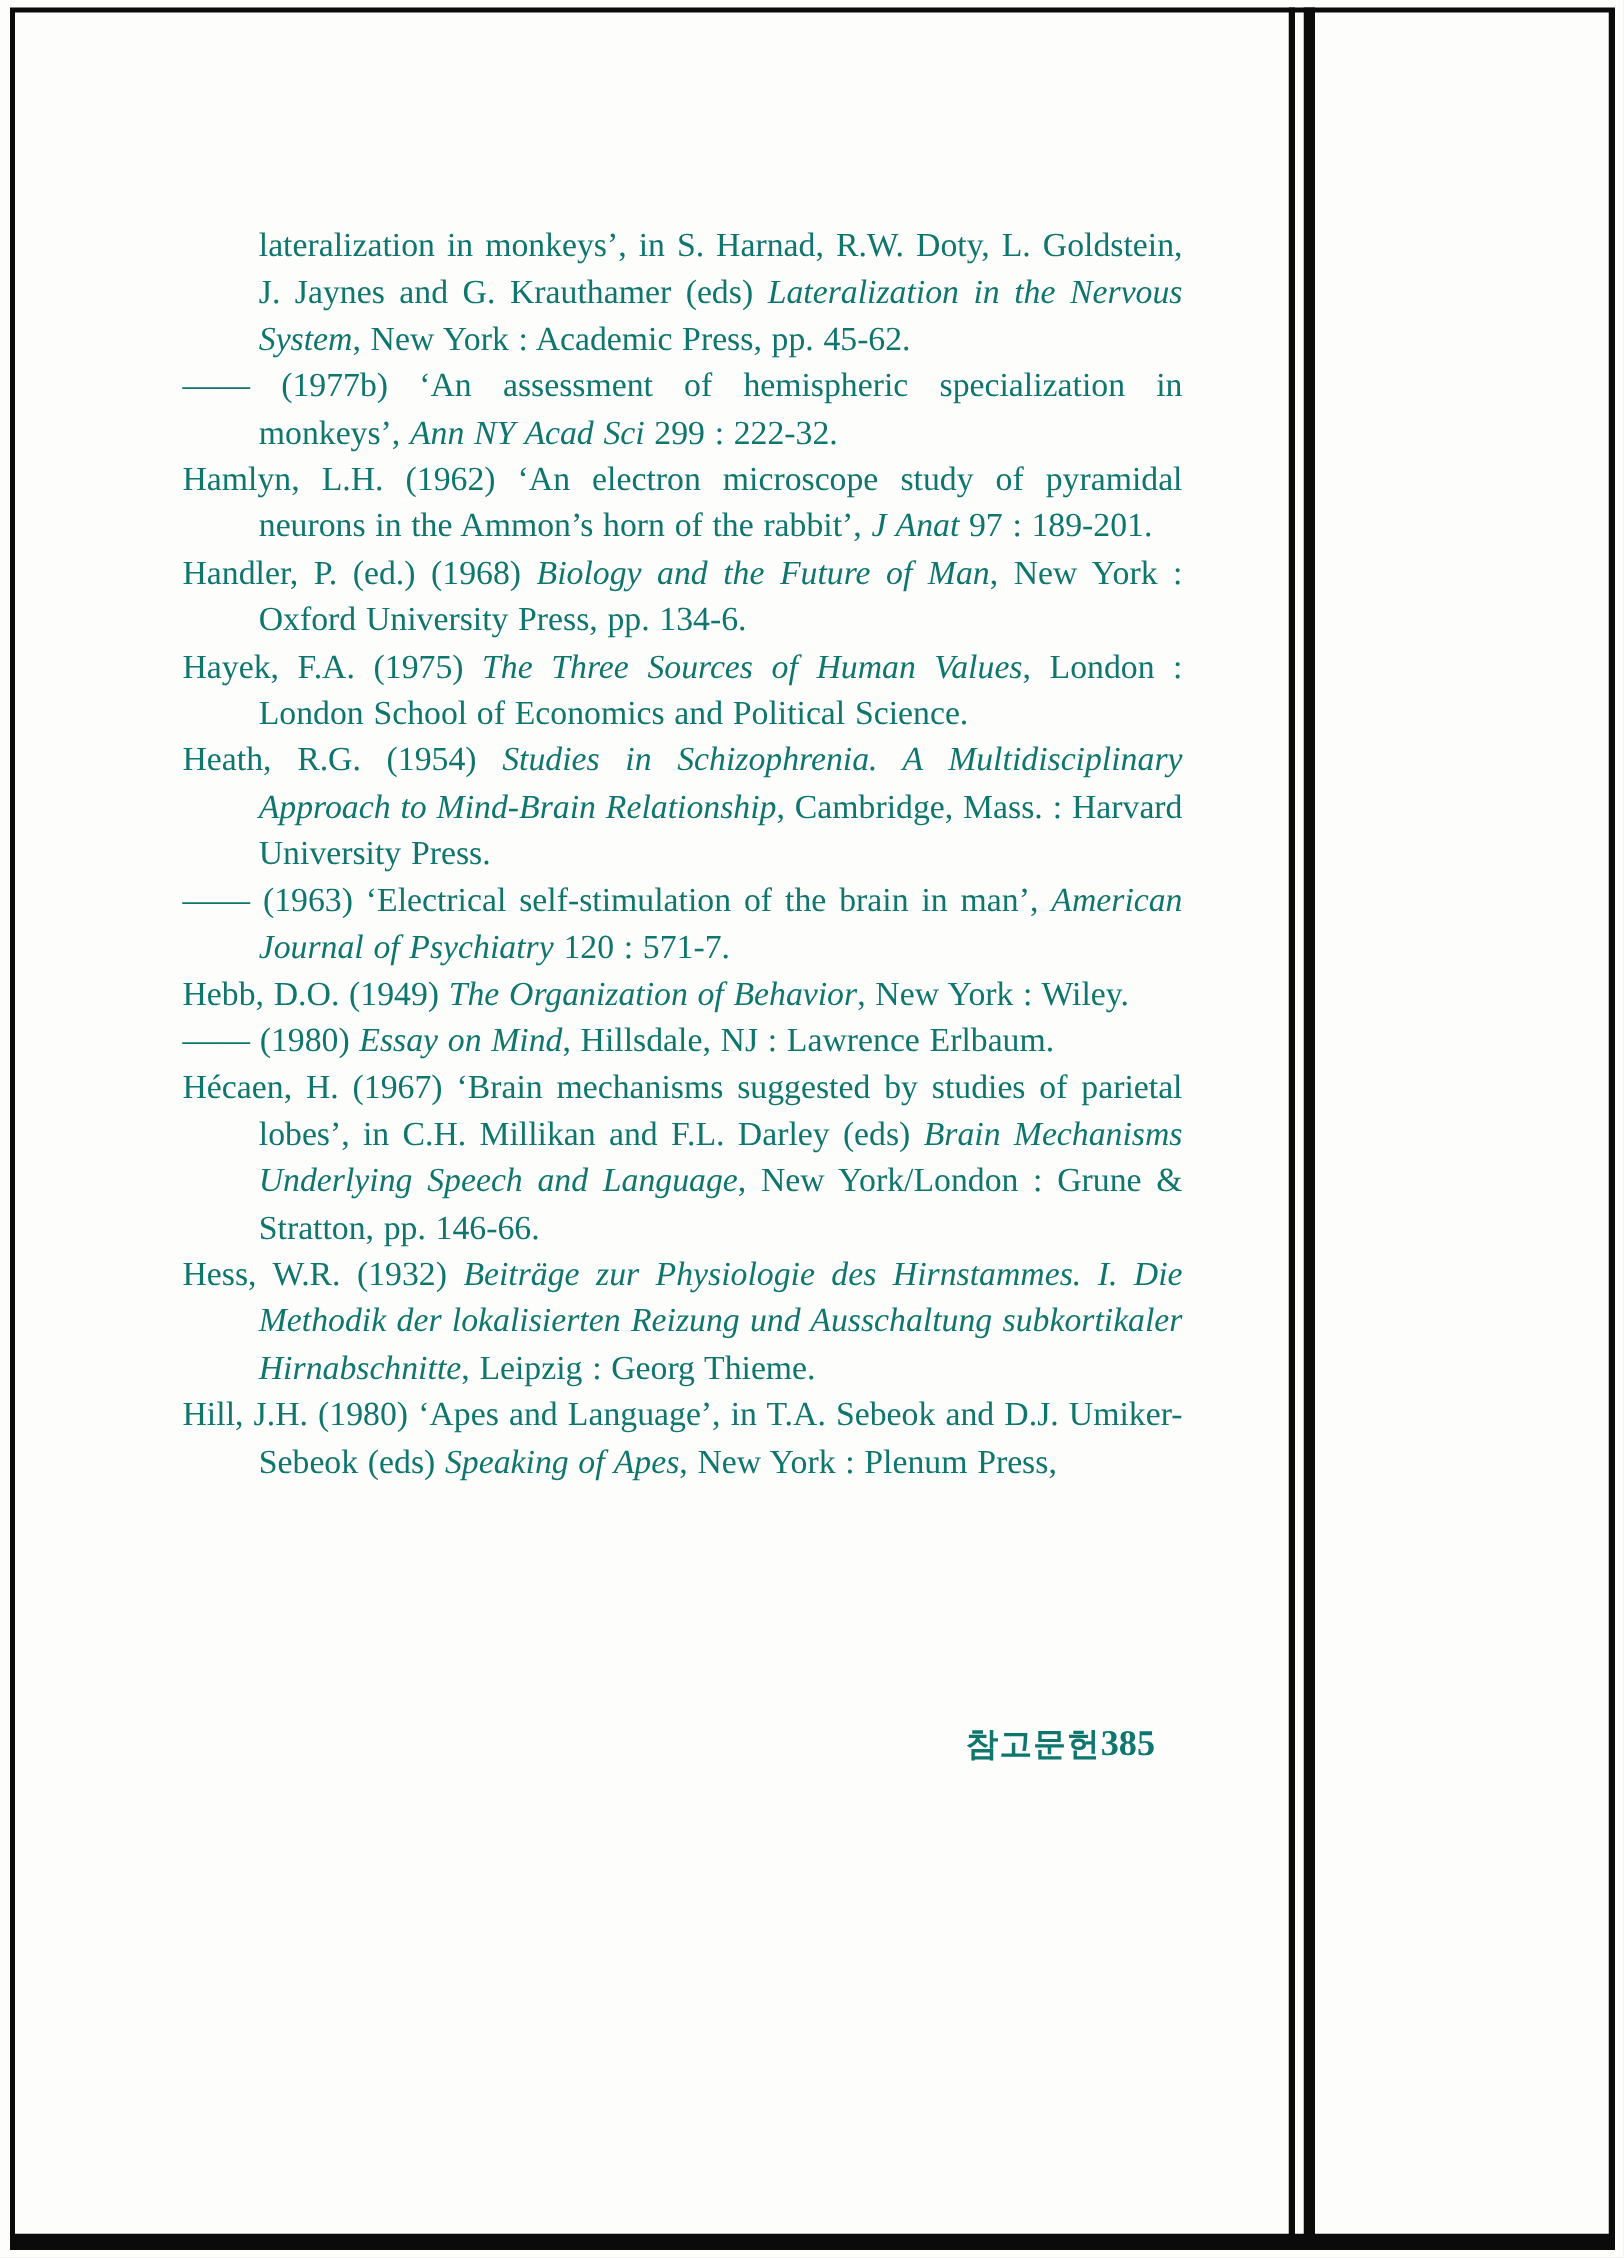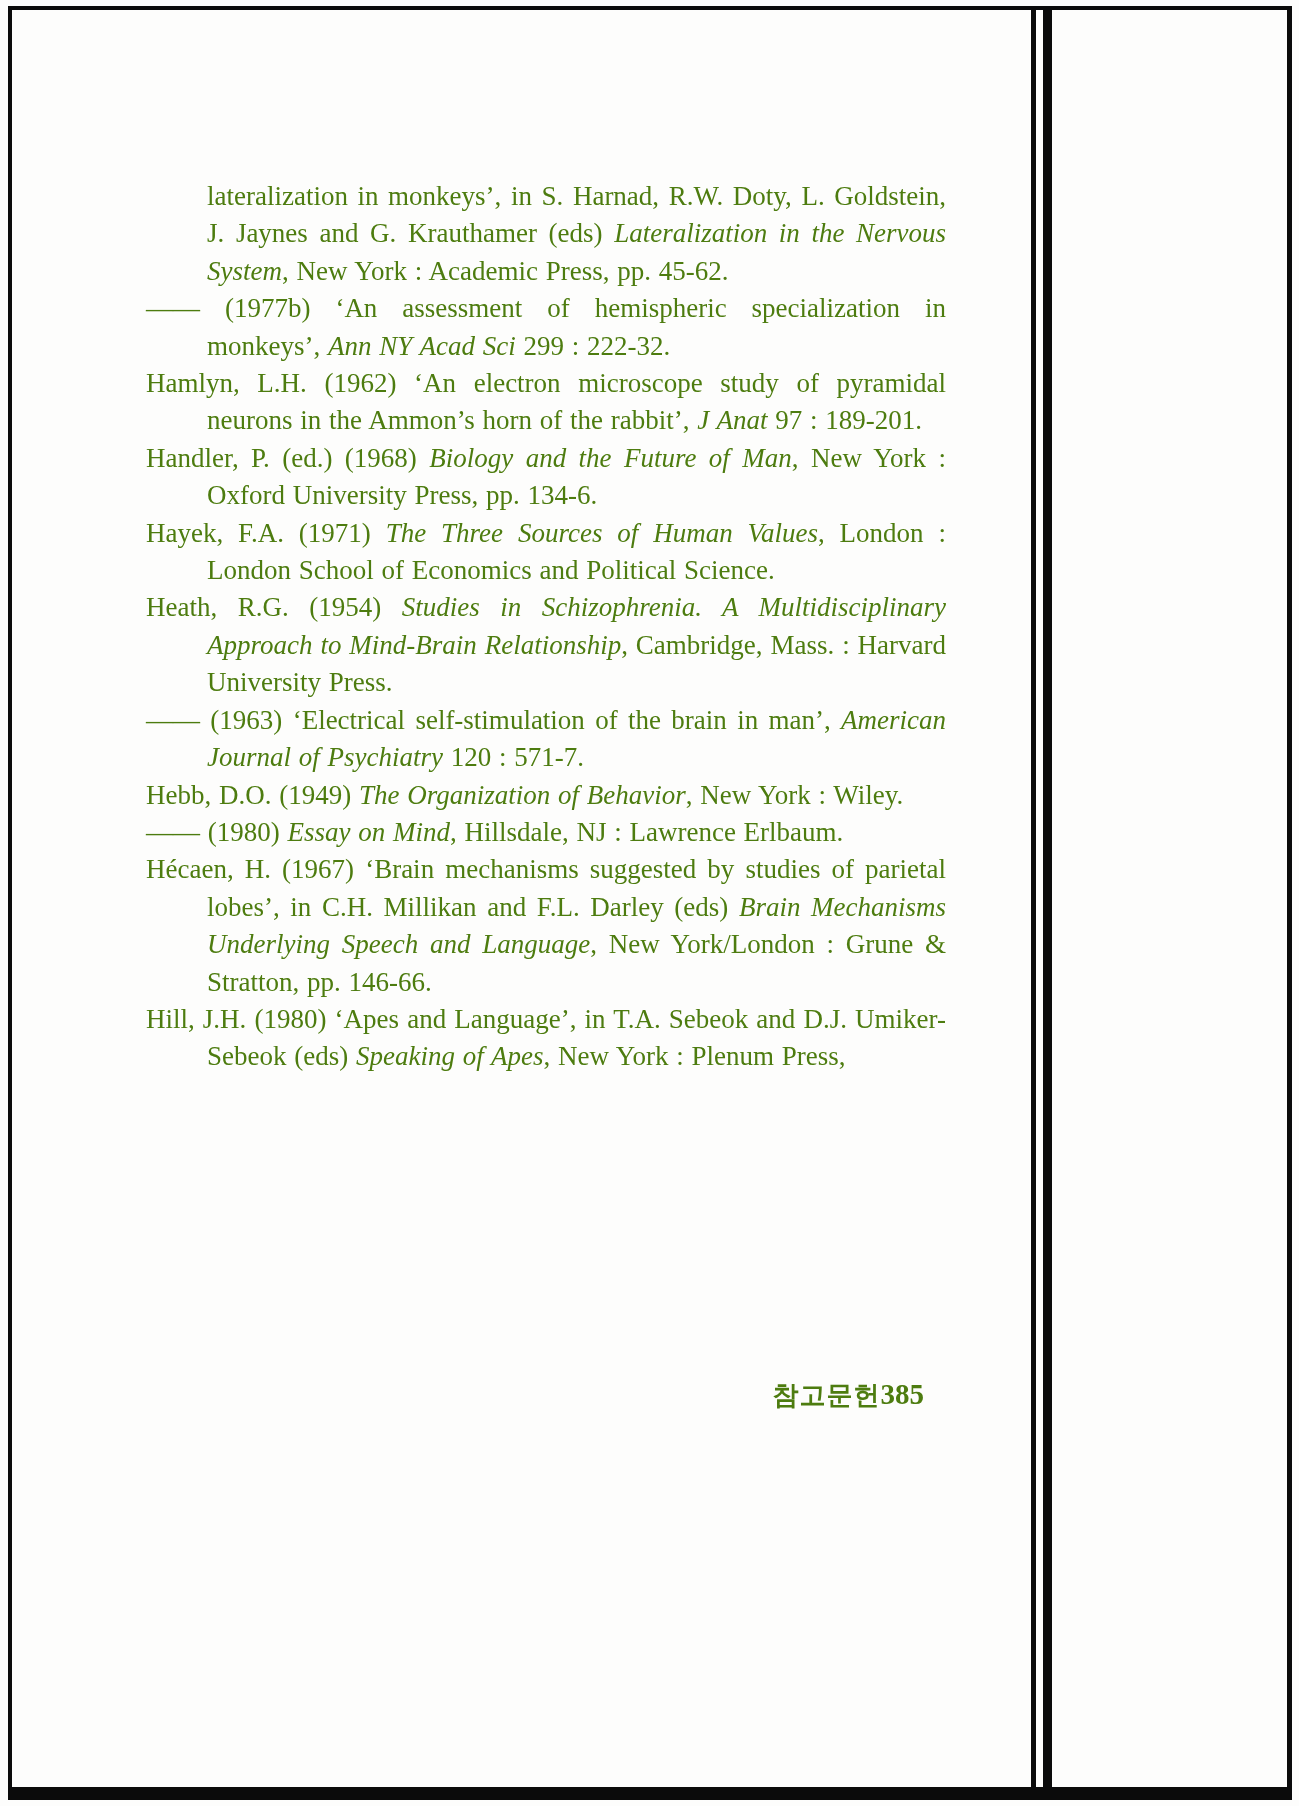--- a/index.html
+++ b/index.html
@@ -7,21 +7,21 @@
     padding: 0;
     background: #e8e8e8;
   }
   .scan {
     position: relative;
     width: 1299px;
     height: 1806px;
     background: #fdfdfc;
     overflow: hidden;
     font-family: "Liberation Serif", serif;
-    color: #4d7c0f;
+    color: #0f766e;
   }
   
   .frame {
     position: absolute;
     left: 8px;
     top: 6px;
     right: 7px;
     bottom: 6px;
     border: 4px solid #0b0b0b;
     border-bottom-width: 13px;
@@ -93,25 +93,26 @@
   <div class="frame"></div>
   <div class="edge-line-a"></div>
   <div class="edge-line-b"></div>
 
   <div class="text-block">
 
   <p class="entry continuation"><span>lateralization in monkeys’, in S. Harnad, R.W. Doty, L. Goldstein, J. Jaynes and G. Krauthamer (eds) </span><span class="italic">Lateralization in the Nervous System</span><span>, New York : Academic Press, pp. 45-62.</span></p>
       <p class="entry"><span>—— (1977b) ‘An assessment of hemispheric specialization in monkeys’, </span><span class="italic">Ann NY Acad Sci</span><span> 299 : 222-32.</span></p>
       <p class="entry"><span>Hamlyn, L.H. (1962) ‘An electron microscope study of pyramidal neurons in the Ammon’s horn of the rabbit’, </span><span class="italic">J Anat</span><span> 97 : 189-201.</span></p>
       <p class="entry"><span>Handler, P. (ed.) (1968) </span><span class="italic">Biology and the Future of Man</span><span>, New York : Oxford University Press, pp. 134-6.</span></p>
-      <p class="entry"><span>Hayek, F.A. (1971) </span><span class="italic">The Three Sources of Human Values</span><span>, London : London School of Economics and Political Science.</span></p>
+      <p class="entry"><span>Hayek, F.A. (1975) </span><span class="italic">The Three Sources of Human Values</span><span>, London : London School of Economics and Political Science.</span></p>
       <p class="entry"><span>Heath, R.G. (1954) </span><span class="italic">Studies in Schizophrenia. A Multidisciplinary Approach to Mind-Brain Relationship</span><span>, Cambridge, Mass. : Harvard University Press.</span></p>
       <p class="entry"><span>—— (1963) ‘Electrical self-stimulation of the brain in man’, </span><span class="italic">American Journal of Psychiatry</span><span> 120 : 571-7.</span></p>
       <p class="entry"><span>Hebb, D.O. (1949) </span><span class="italic">The Organization of Behavior</span><span>, New York : Wiley.</span></p>
       <p class="entry"><span>—— (1980) </span><span class="italic">Essay on Mind</span><span>, Hillsdale, NJ : Lawrence Erlbaum.</span></p>
       <p class="entry"><span>Hécaen, H. (1967) ‘Brain mechanisms suggested by studies of parietal lobes’, in C.H. Millikan and F.L. Darley (eds) </span><span class="italic">Brain Mechanisms Underlying Speech and Language</span><span>, New York/London : Grune &amp; Stratton, pp. 146-66.</span></p>
+      <p class="entry"><span>Hess, W.R. (1932) </span><span class="italic">Beiträge zur Physiologie des Hirnstammes. I. Die Methodik der lokalisierten Reizung und Ausschaltung subkortikaler Hirnabschnitte</span><span>, Leipzig : Georg Thieme.</span></p>
       <p class="entry"><span>Hill, J.H. (1980) ‘Apes and Language’, in T.A. Sebeok and D.J. Umiker-Sebeok (eds) </span><span class="italic">Speaking of Apes</span><span>, New York : Plenum Press,</span></p>
     </div>
 
   <div class="footer">
     <span class="hangul">참고문헌</span><span class="pagenum">385</span>
   </div>
 </div>
 
 </body></html>

